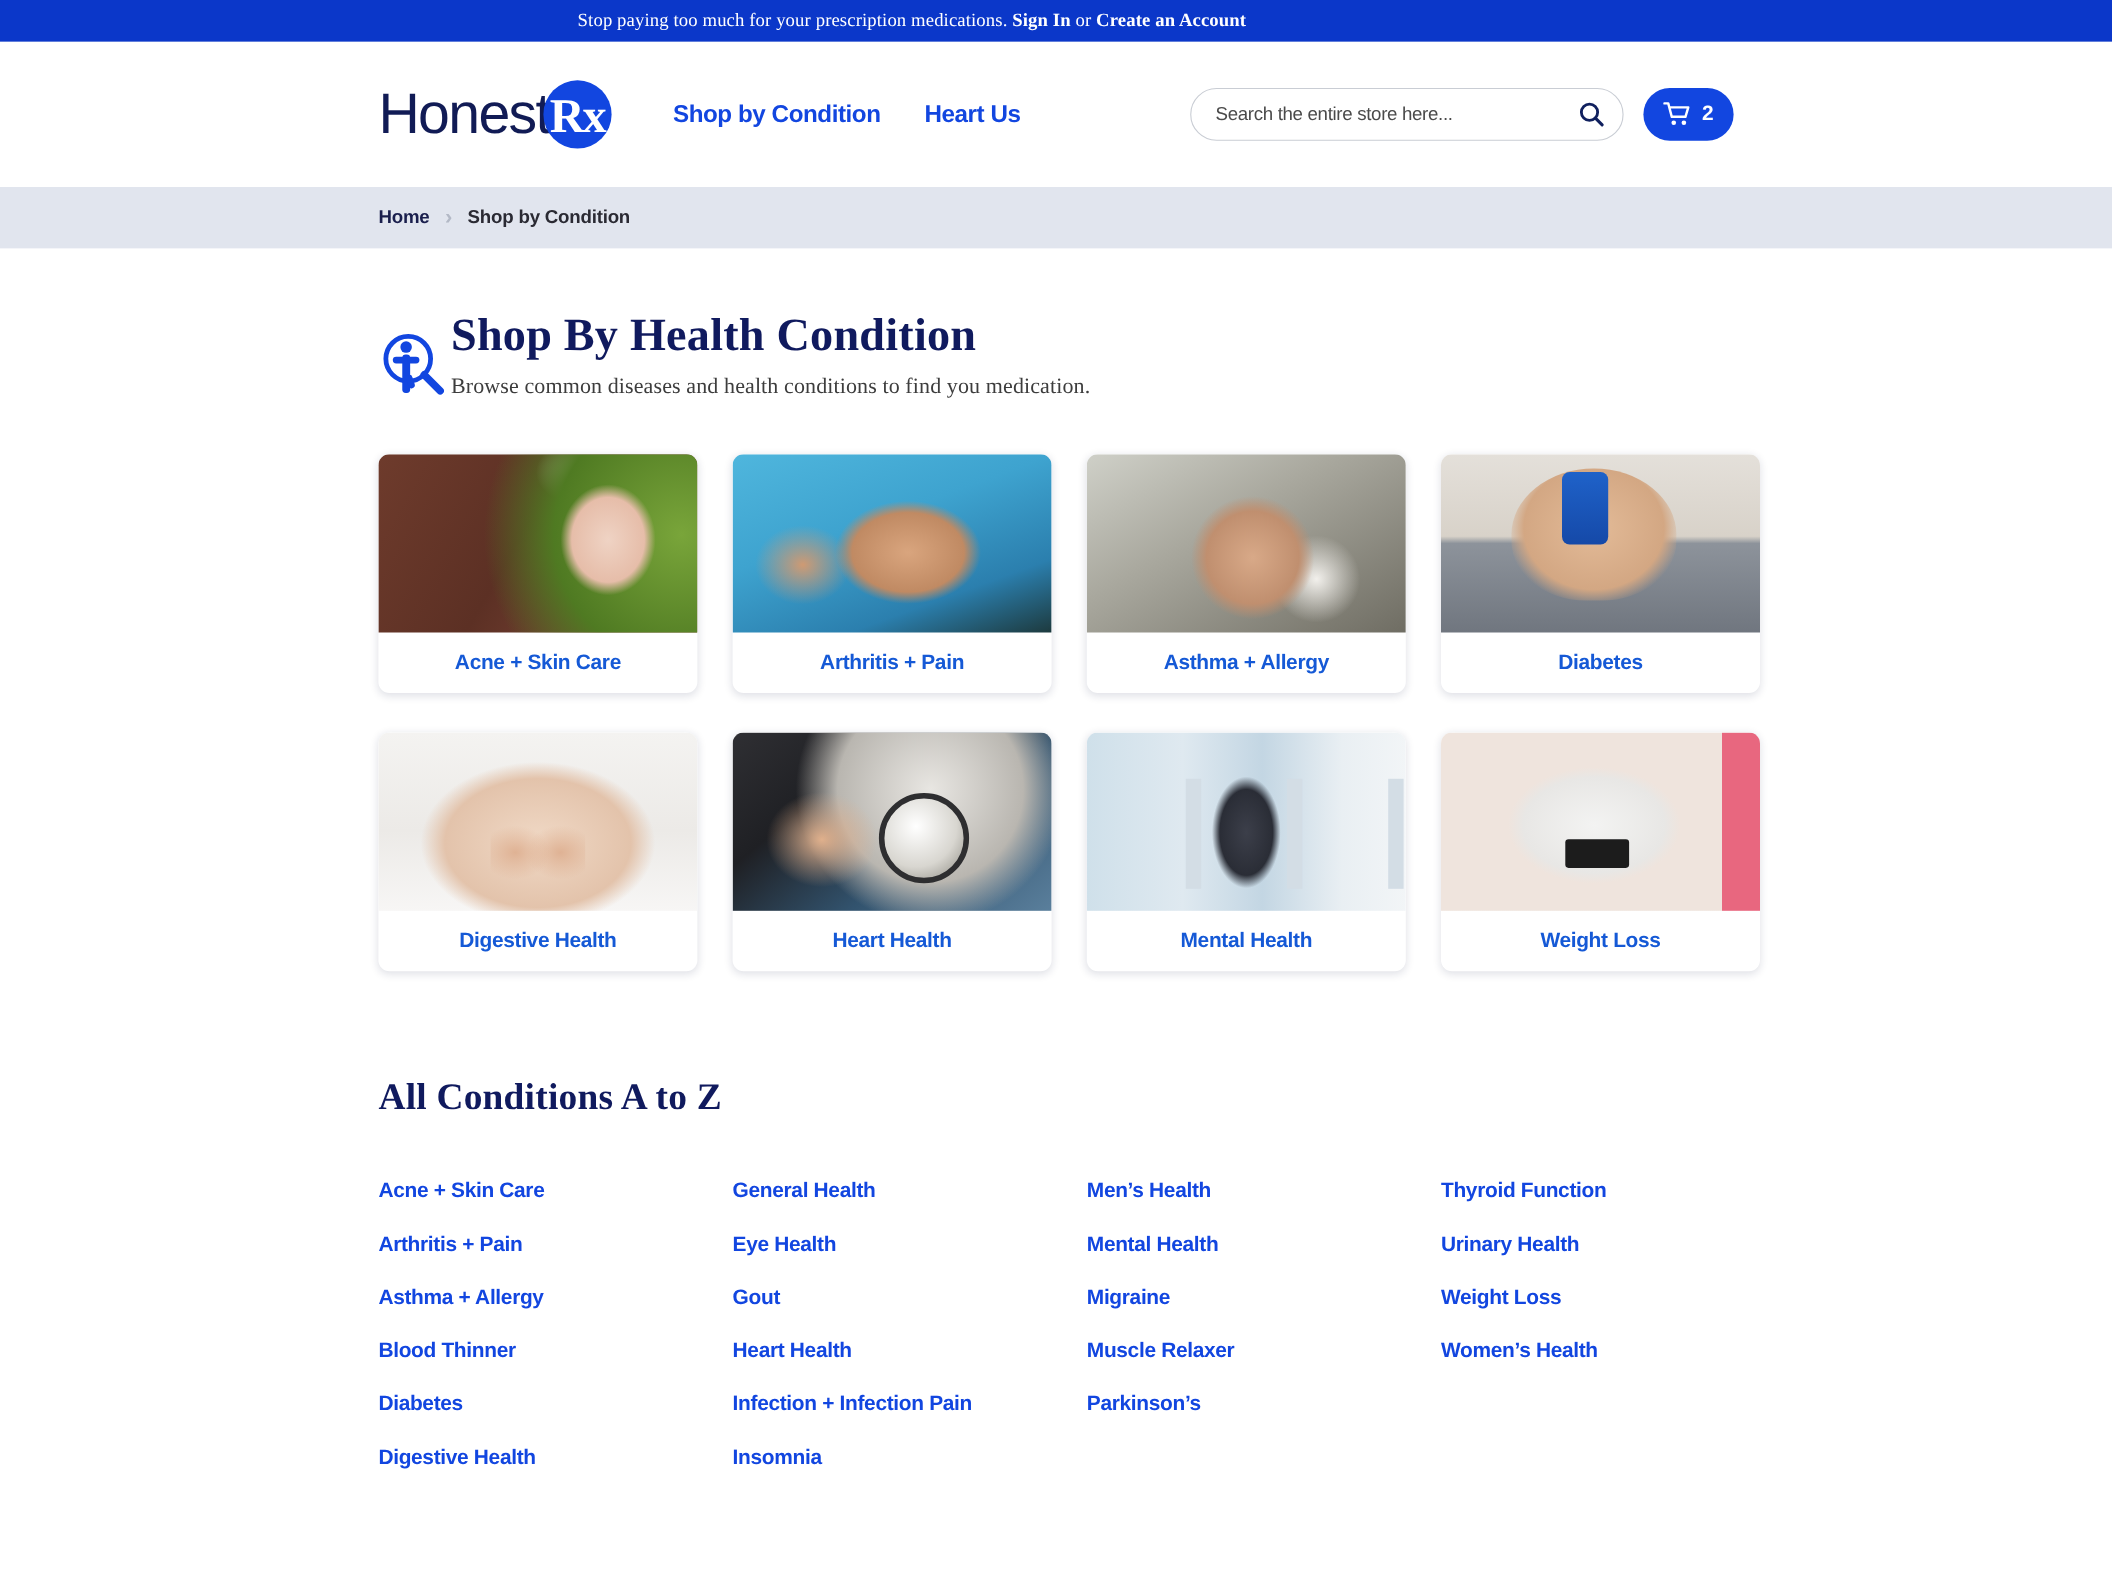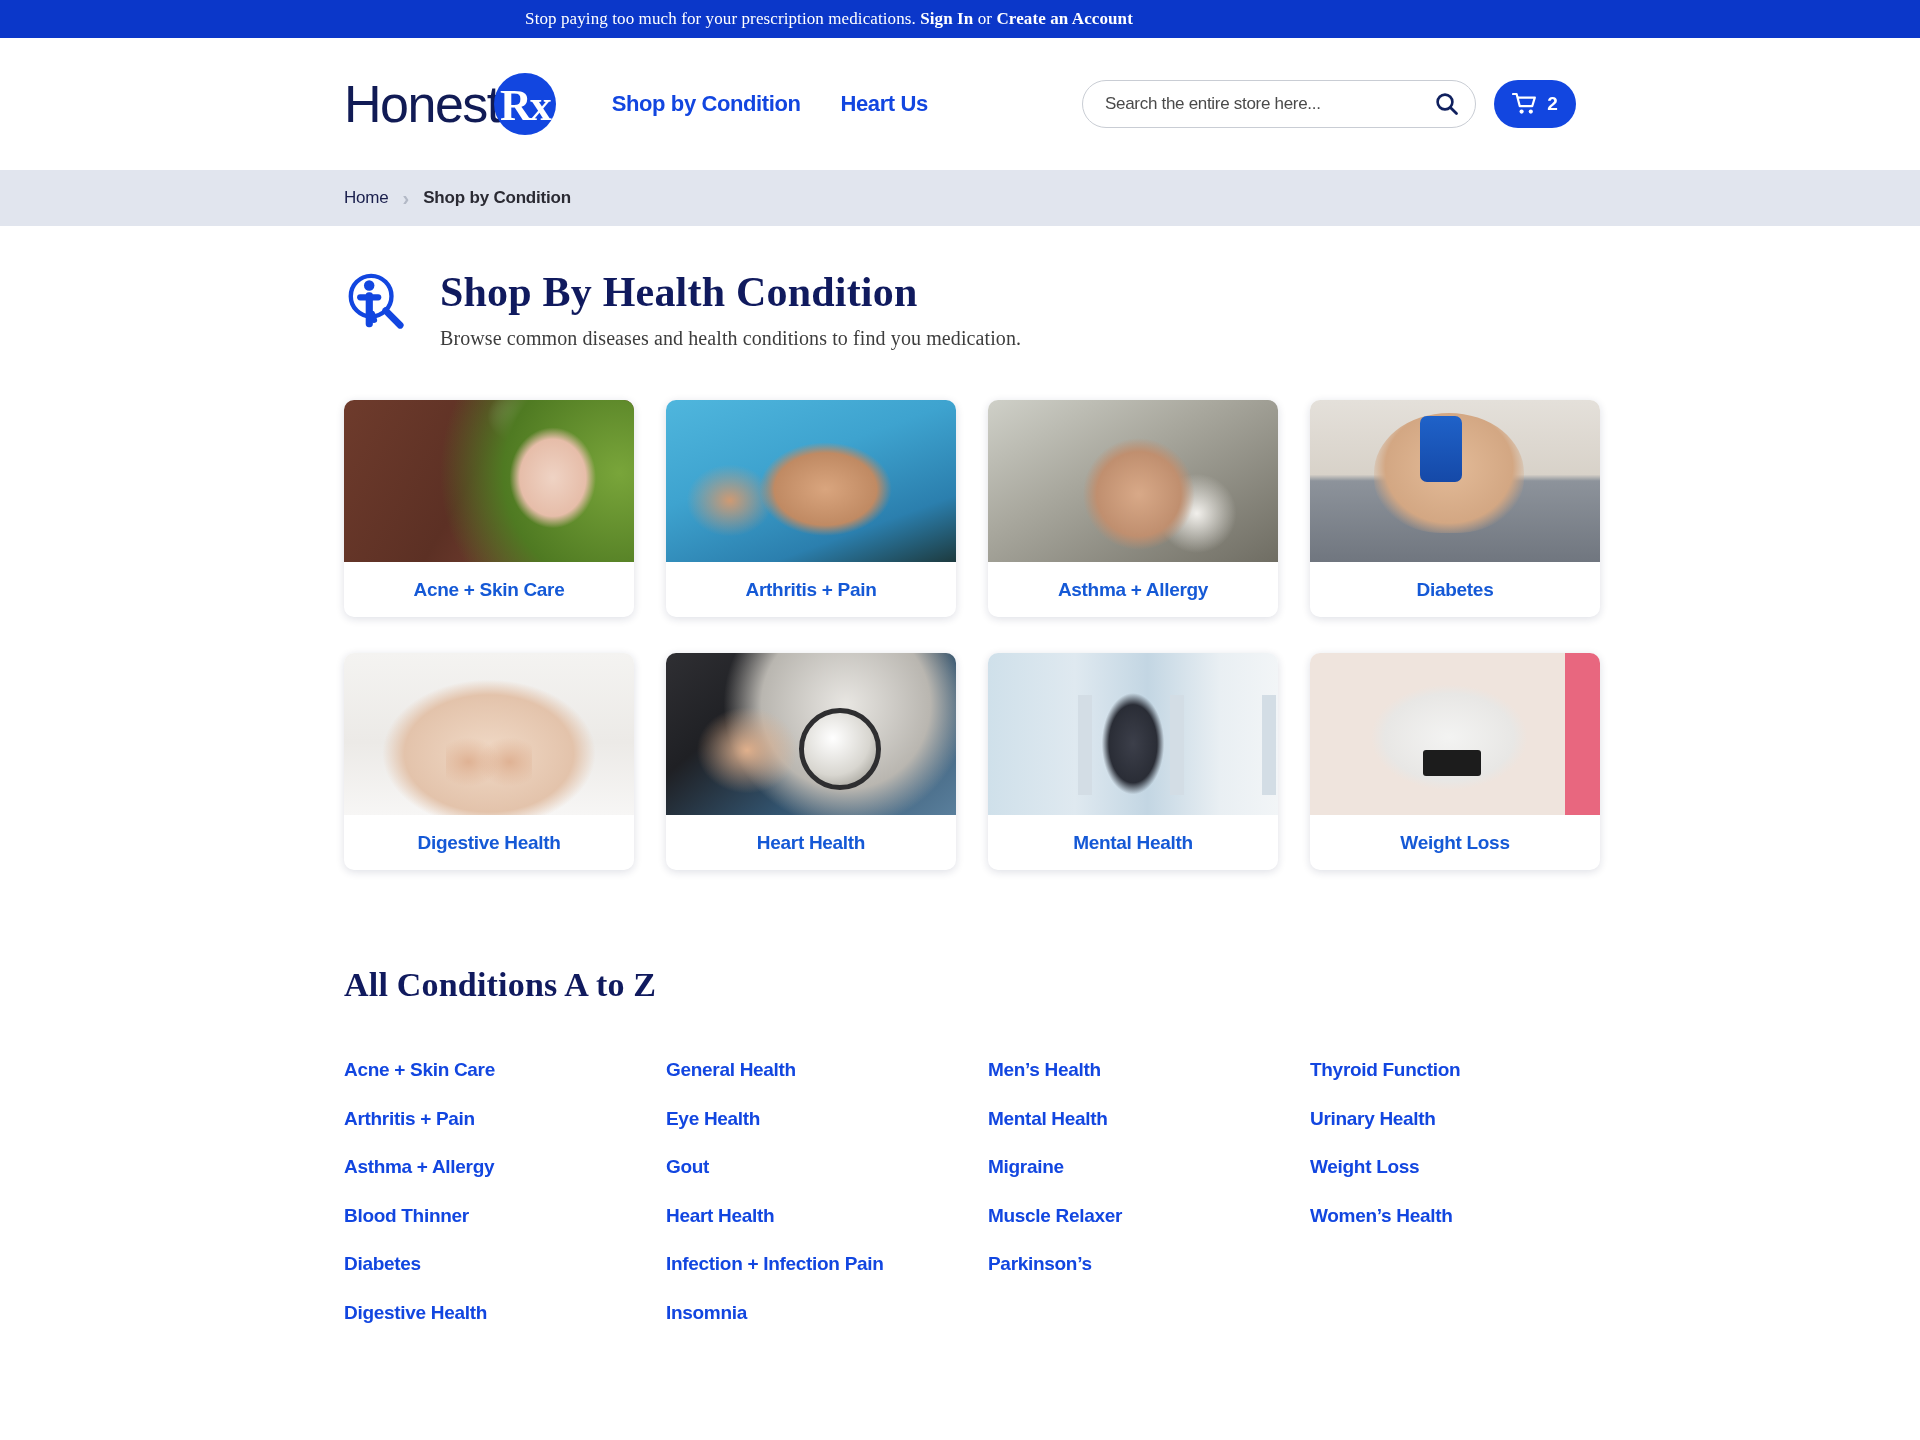--- a/index.html
+++ b/index.html
@@ -146,38 +146,38 @@
   
   .breadcrumb-bar {
     height: 56px;
     background: #e1e5ee;
     display: flex;
     align-items: center;
     padding: 0 344px;
   }
   .breadcrumb { display: flex; align-items: center; gap: 14px; }
   .crumb-home {
-    font-size: 17px; font-weight: normal; color: #1a1f4d;
+    font-size: 17px; font-weight: bold; color: #1a1f4d;
     text-decoration: none; cursor: pointer; letter-spacing: -.2px;
   }
   .crumb-sep { color: #b3b9c6; font-size: 20px; font-weight: 600; line-height: 1; }
   .crumb-current { font-size: 17px; font-weight: 600; color: #2a2a33; letter-spacing: -.2px; }
 
   
   .page {
     padding: 0 344px;
     background: #ffffff;
   }
 
   
   .title-block {
     display: flex;
-    align-items: flex-start;
-    gap: 34px;
-    padding-top: 41px;
+    align-items: flex-end;
+    gap: 4px;
+    padding-top: 54px;
   }
   .title-icon { width: 62px; height: 62px; flex: 0 0 62px; margin-top: 4px; }
   .title-texts { padding-top: 2px; }
   .page-title {
     font-family: "Liberation Serif", serif;
     font-size: 42px;
     font-weight: bold;
     color: #101a5e;
     letter-spacing: .2px;
     line-height: 1.1;

